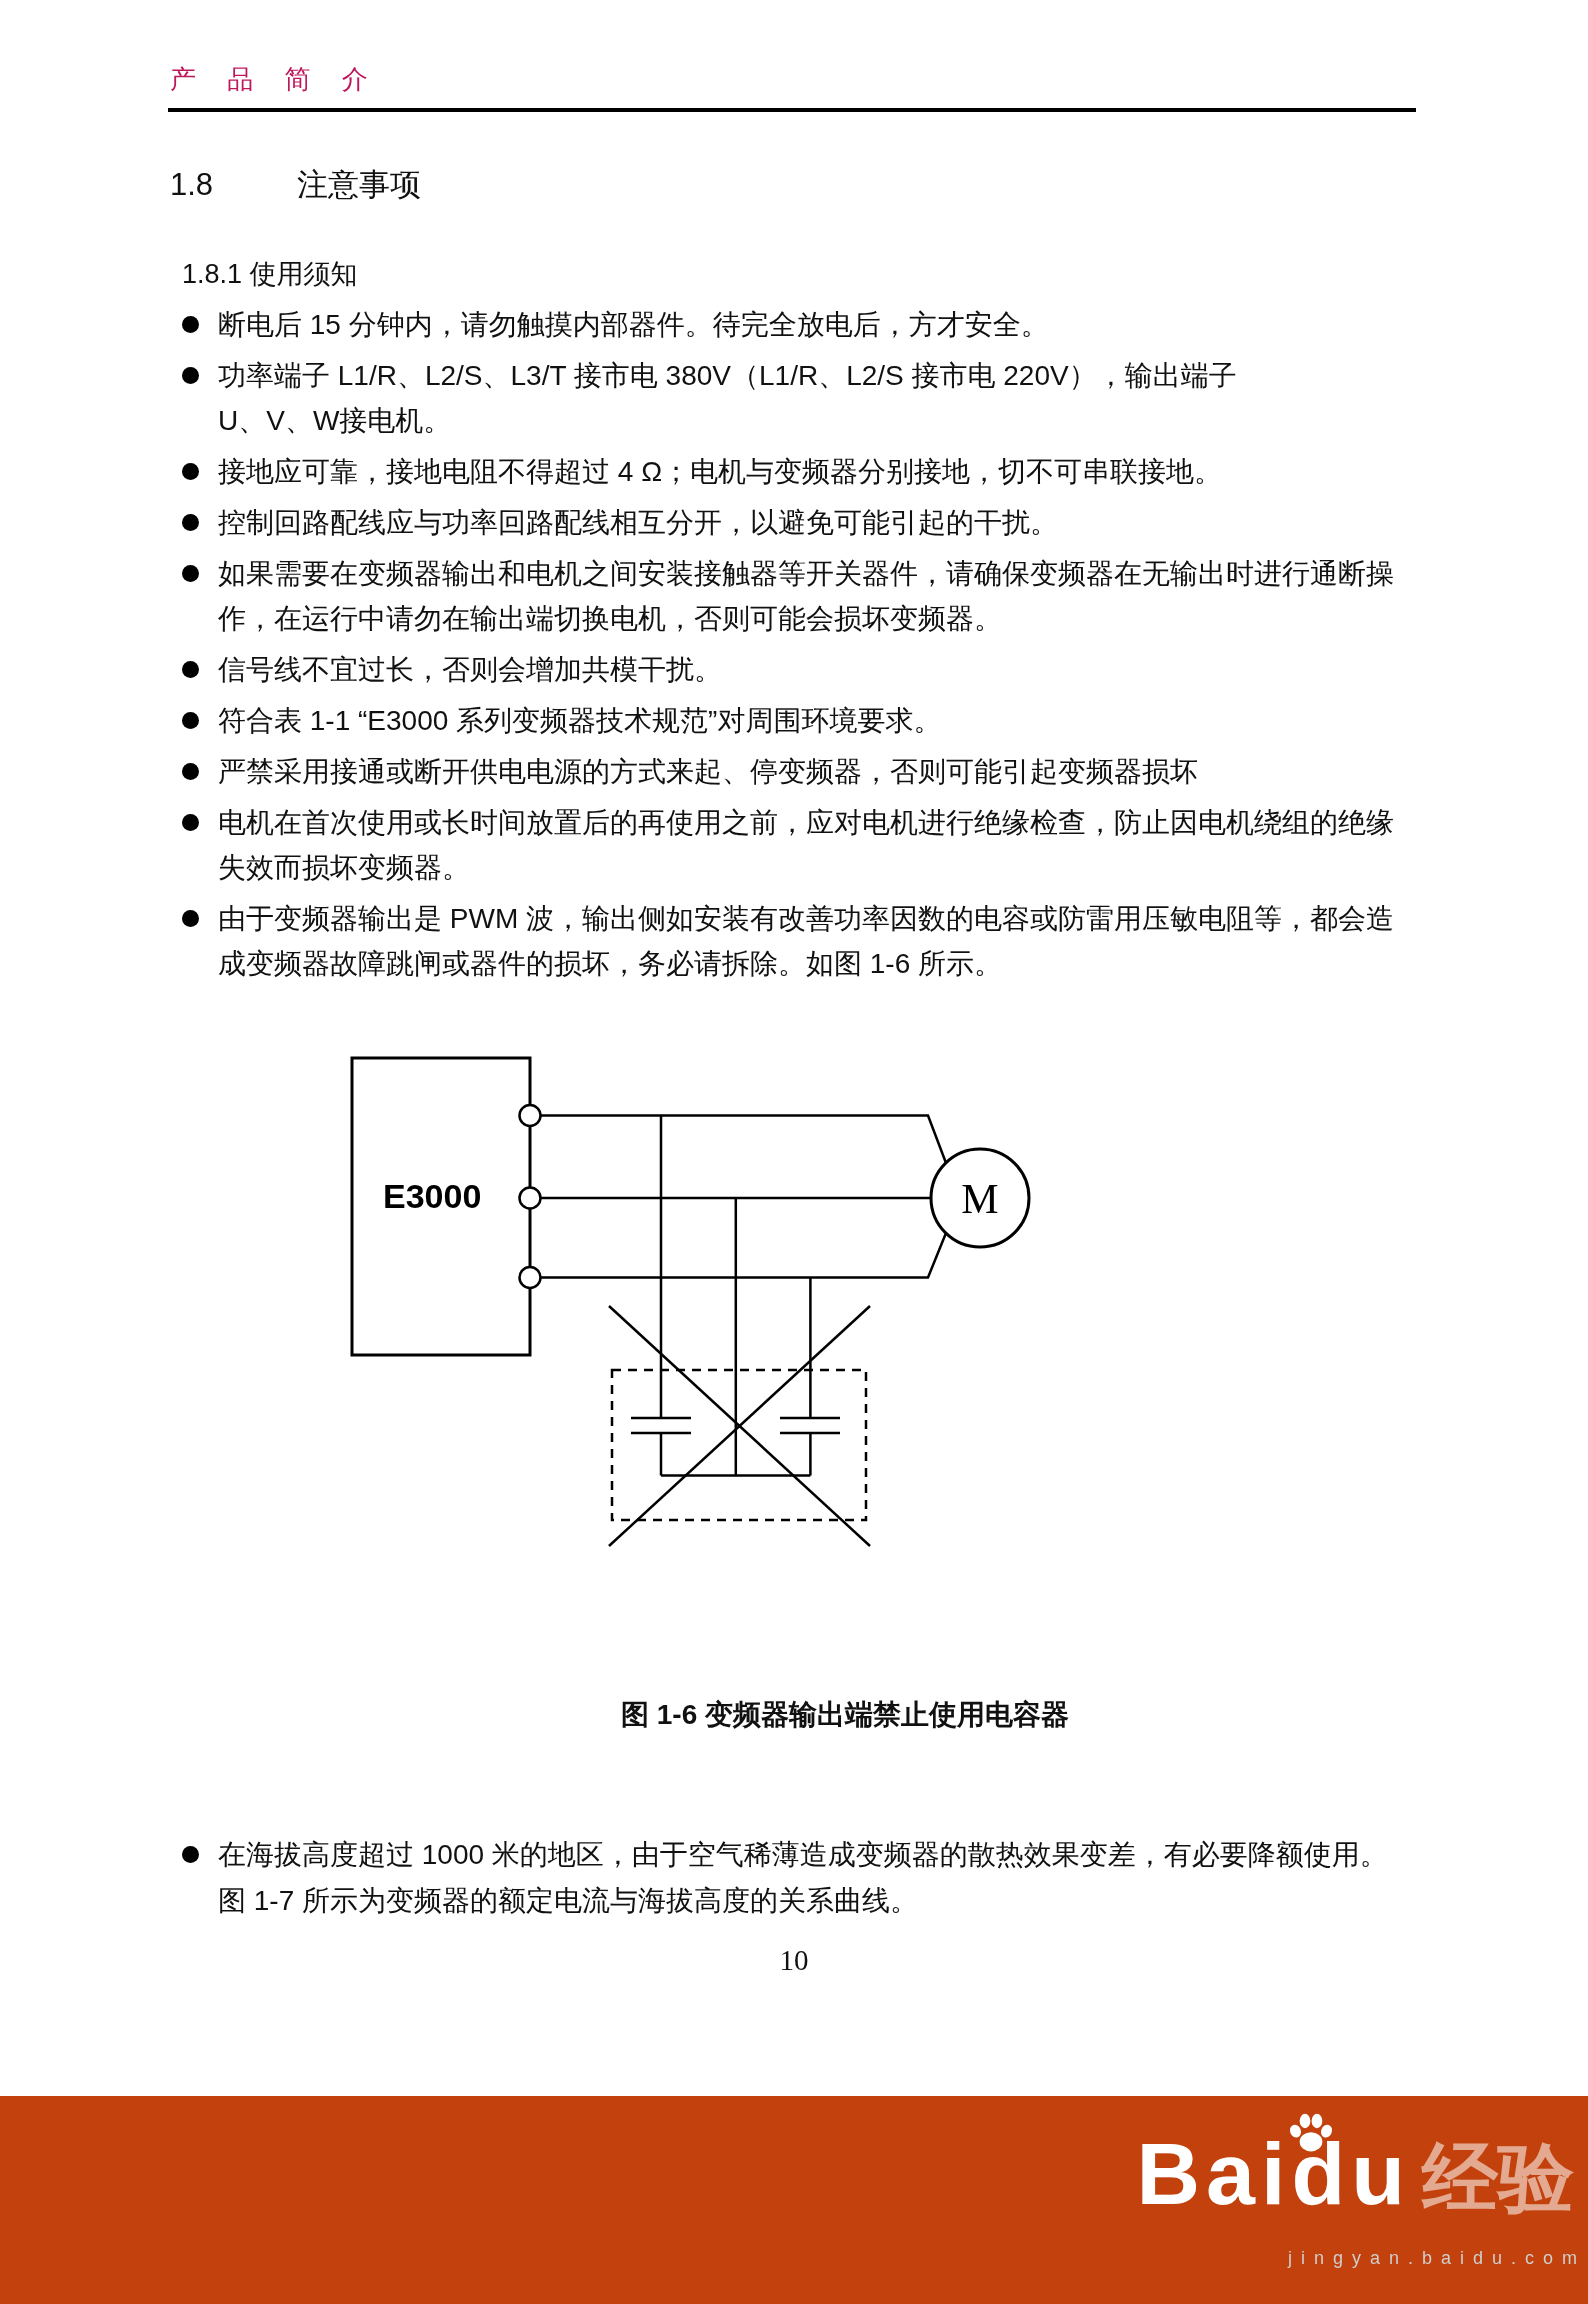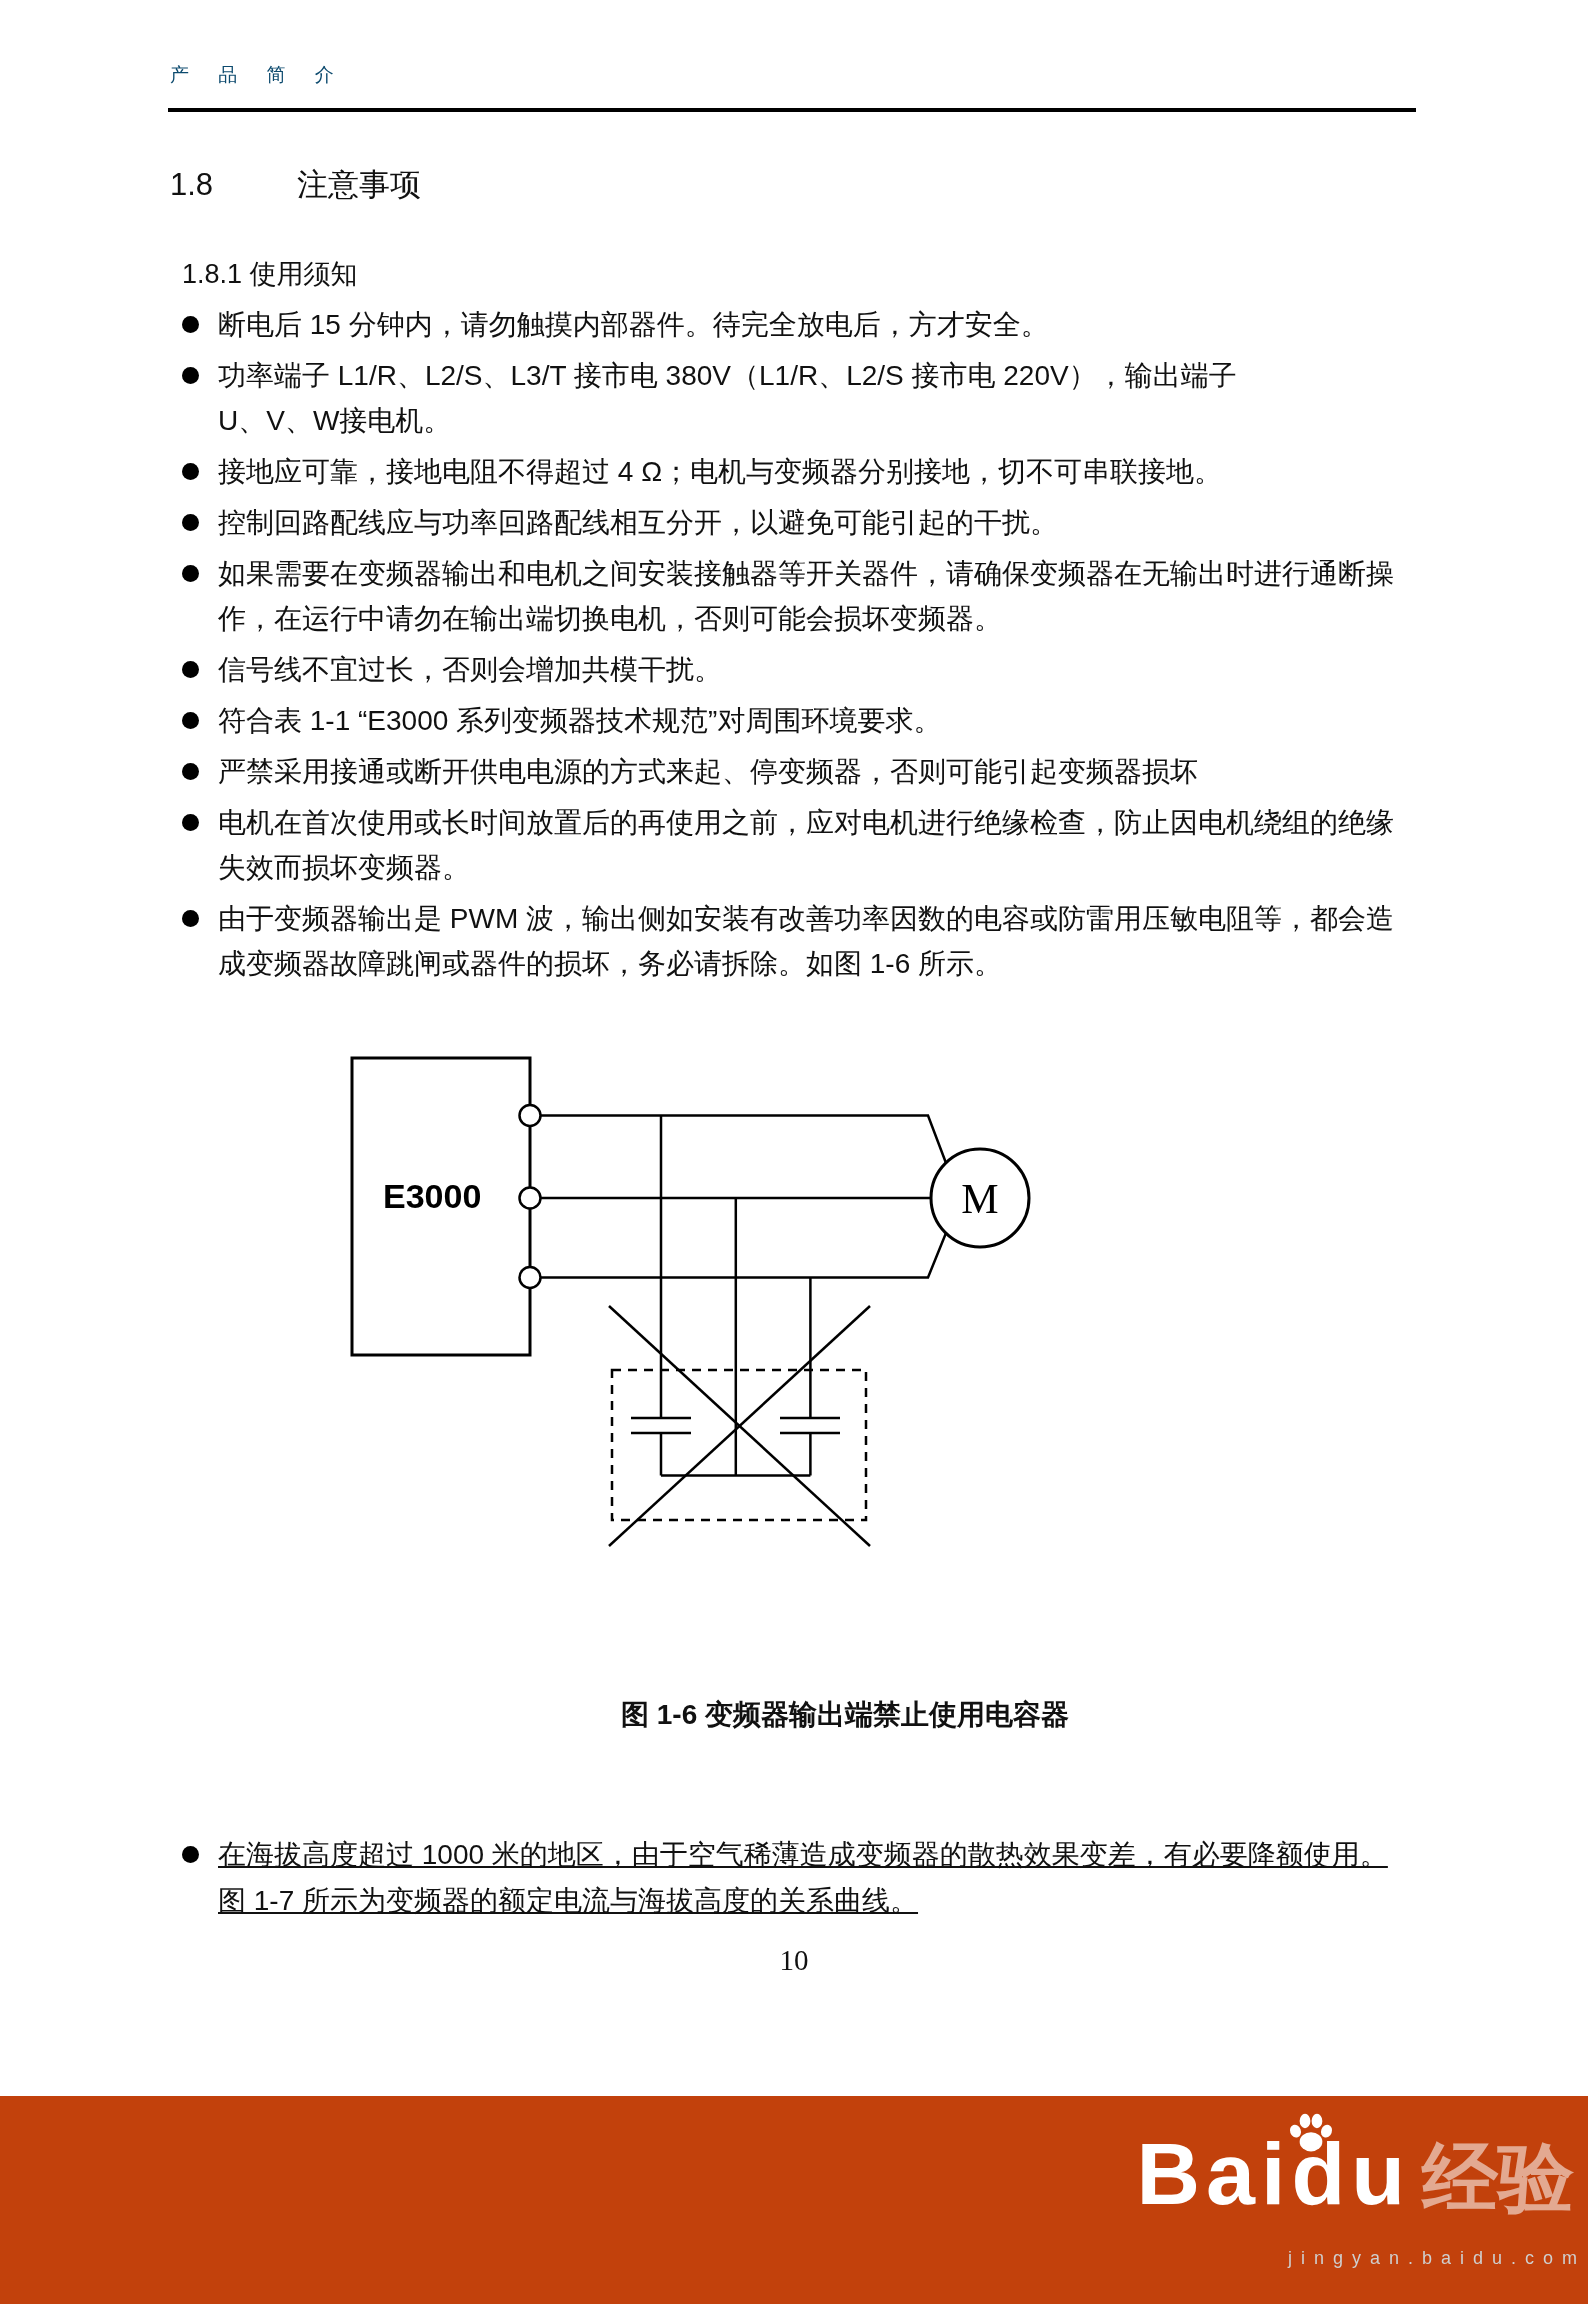--- a/index.html
+++ b/index.html
@@ -15,23 +15,23 @@
     font-family: "Liberation Sans", sans-serif;
     color: #111111;
     overflow: hidden;
   }
 
   
   .doc-header-title {
     position: absolute;
     left: 170px;
     top: 62px;
-    font-size: 19px;
+    font-size: 26px;
     letter-spacing: 12px;
-    color: #0c4a6e;
+    color: #be185d;
     white-space: pre;
   }
   .doc-header-rule {
     position: absolute;
     left: 168px;
     top: 108px;
     width: 1248px;
     height: 4px;
     background: #000;
   }
@@ -92,21 +92,20 @@
     width: 1244px;
     margin: 0;
     padding: 0;
     list-style: none;
   }
   .altitude li {
     display: flex;
     align-items: flex-start;
     font-size: 28px;
     line-height: 46px;
-    text-decoration: underline;
   }
 
   
   .figure-svg {
     position: absolute;
     left: 170px;
     top: 1038px;
   }
   .figure-svg .wire { stroke: #000; stroke-width: 2.5; fill: none; }
   .figure-svg .shape { stroke: #000; stroke-width: 3; fill: #fff; }

